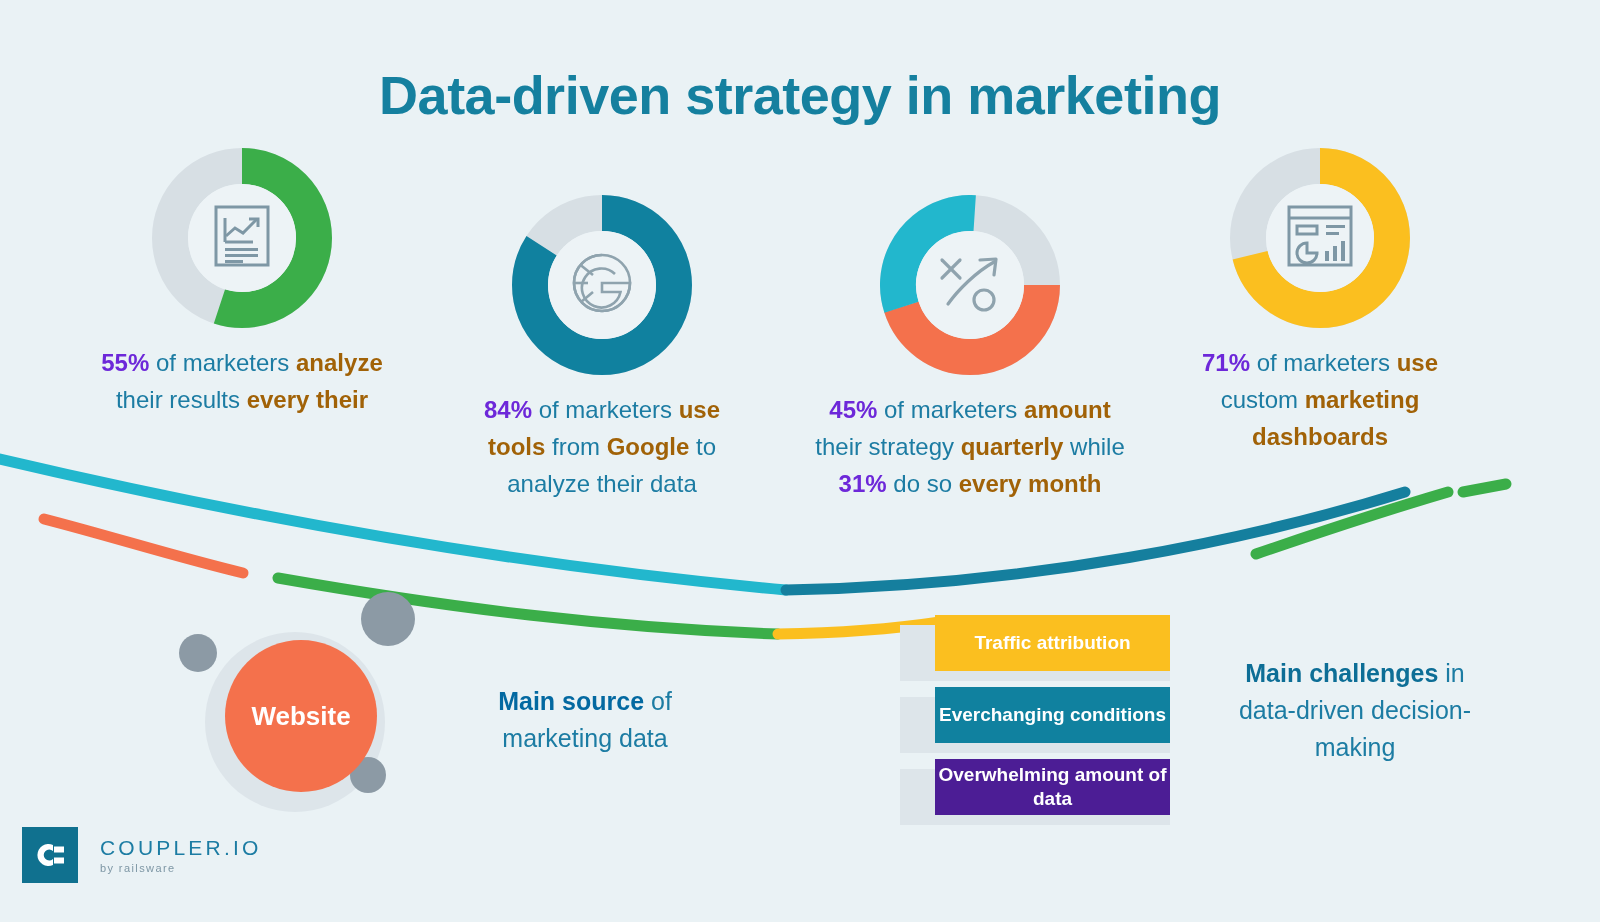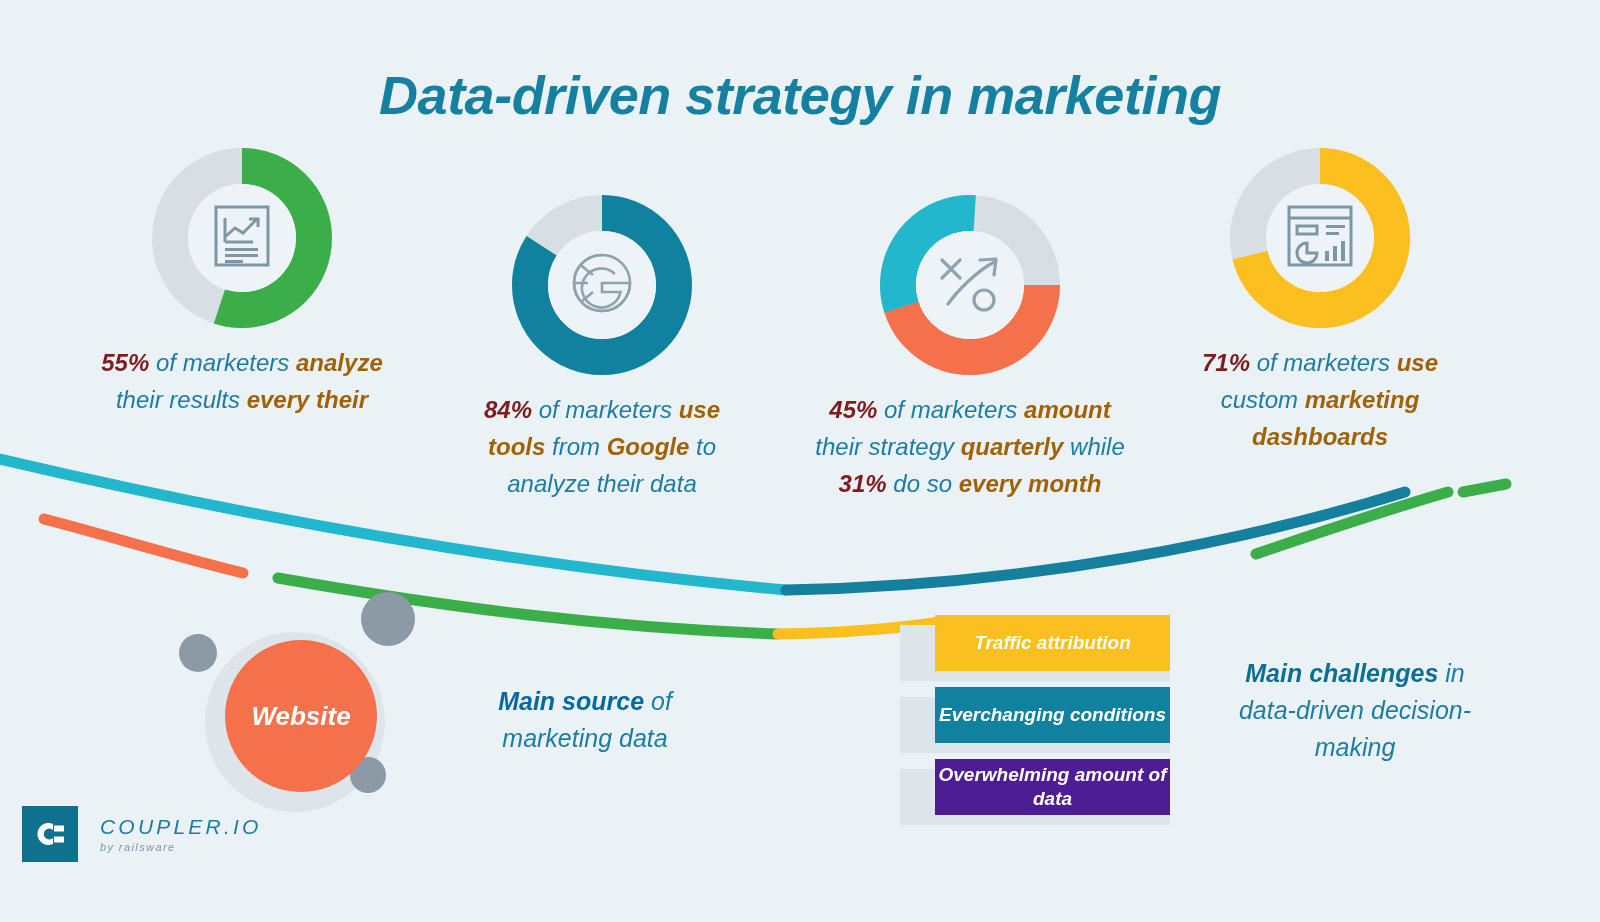--- a/index.html
+++ b/index.html
@@ -9,21 +9,20 @@
   }
   body {
     font-family: "Liberation Sans", sans-serif;
   }
   #canvas {
     position: relative;
     width: 1600px;
     height: 922px;
     background: #eaf2f5;
     overflow: hidden;
-    font-style: italic;
   }
 
   
   #title {
     position: absolute;
     left: 0;
     top: 64px;
     width: 1600px;
     text-align: center;
     font-size: 54px;
@@ -61,21 +60,21 @@
     font-size: 24px;
     line-height: 37px;
     color: #1c7ca3;
     margin-top: 16px;
   }
   .caption b {
     color: #a16207;
     font-weight: bold;
   }
   .caption .pct {
-    color: #7f1d1d;
+    color: #6d28d9;
     font-weight: bold;
   }
 
   
   #bubble-cluster {
     position: absolute;
     left: 165px;
     top: 592px;
     width: 260px;
     height: 230px;
@@ -177,21 +176,21 @@
     font-size: 25px;
     line-height: 37px;
     color: #1c7ca3;
   }
   #challenges-text b { color: #0d6e96; font-weight: bold; }
 
   
   #logo {
     position: absolute;
     left: 22px;
-    top: 806px;
+    top: 827px;
     display: flex;
     align-items: center;
     justify-content: center;
   }
   #logo-mark {
     width: 56px;
     height: 56px;
     background: #10718f;
     display: flex;
     align-items: center;

